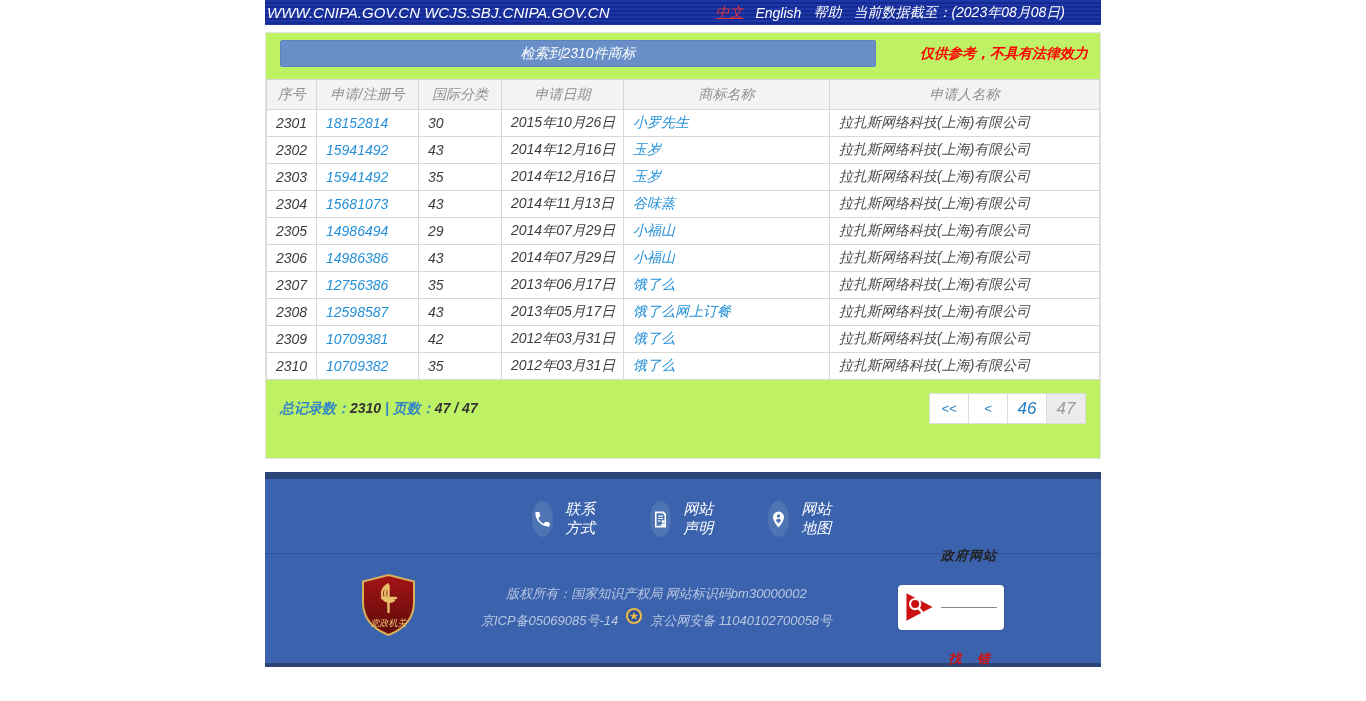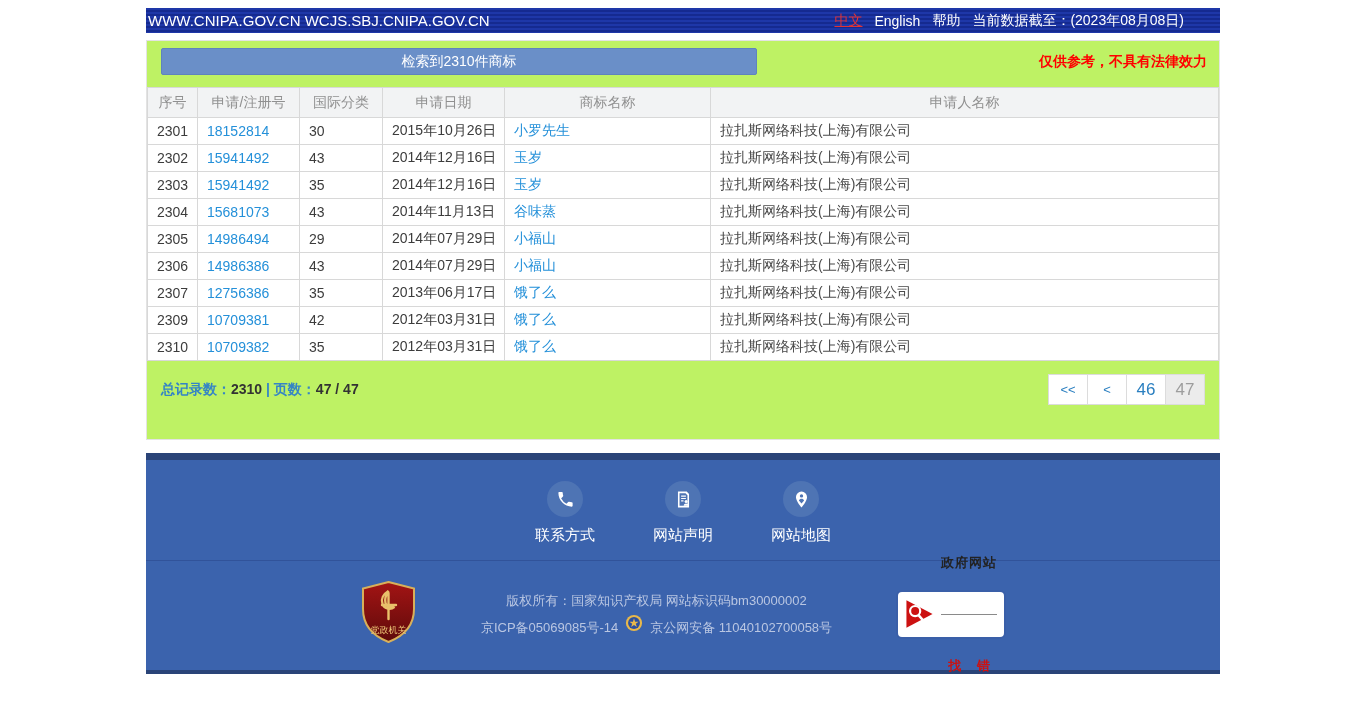--- a/index.html
+++ b/index.html
@@ -1,17 +1,17 @@
 <!DOCTYPE html>
 <html><head>
 <meta charset="utf-8">
 <style>
   * { box-sizing: border-box; }
   html,body { margin:0; padding:0; background:#fff; font-family:"Liberation Sans",sans-serif; }
-  .page { width:1074px; margin:8px auto; }
+  .page { width:836px; margin:0 auto;font-style:italic; }
 
   
   .topbar {
     height:25px;
     background: repeating-linear-gradient(to bottom,#1e37a8 0,#1e37a8 2px,#152a90 2px,#152a90 4px);
     display:flex; align-items:center; justify-content:space-between;
     padding:0 36px 0 2px;
   }
   .topbar-urls { color:#fff; font-size:15px; white-space:nowrap; }
   .topbar-links { display:flex; align-items:center; gap:12px; font-size:14px; color:#fff; white-space:nowrap; }
@@ -54,21 +54,21 @@
   .page-num { font-size:17px; }
   .page-current { background:#ececec; color:#9d9d9d; cursor:default; }
 
   
   .footer {
     margin-top:13px; background:#3b63ad;
     border-top:7px solid #2a4478; border-bottom:4px solid #2a4478;
   }
   .footer-links { display:flex; justify-content:center; gap:52px; padding:21px 0 15px; }
   .footer-link {
-    display:flex; flex-direction:column; align-items:center; gap:9px;
+    display:flex; flex-direction:row; align-items:center; gap:9px;
     width:66px; color:#fff; font-size:15px; cursor:pointer; text-align:center;
   }
   .icon-circle {
     width:36px; height:36px; border-radius:50%; background:#4e74b4;
     display:flex; align-items:center; justify-content:center;
   }
   .copyright {
     border-top:1px solid #31539a;
     display:flex; align-items:center; justify-content:center; gap:64px;
     padding:15px 0 18px; min-height:110px;
@@ -177,20 +177,28 @@
           </tr>
           <tr>
             <td>2307</td>
             <td><a>12756386</a></td>
             <td>35</td>
             <td>2013年06月17日</td>
             <td><a>饿了么</a></td>
             <td class="applicant">拉扎斯网络科技(上海)有限公司</td>
           </tr>
           <tr>
+            <td>2308</td>
+            <td><a>12598587</a></td>
+            <td>43</td>
+            <td>2013年05月17日</td>
+            <td><a>饿了么网上订餐</a></td>
+            <td class="applicant">拉扎斯网络科技(上海)有限公司</td>
+          </tr>
+          <tr>
             <td>2309</td>
             <td><a>10709381</a></td>
             <td>42</td>
             <td>2012年03月31日</td>
             <td><a>饿了么</a></td>
             <td class="applicant">拉扎斯网络科技(上海)有限公司</td>
           </tr>
           <tr>
             <td>2310</td>
             <td><a>10709382</a></td>

